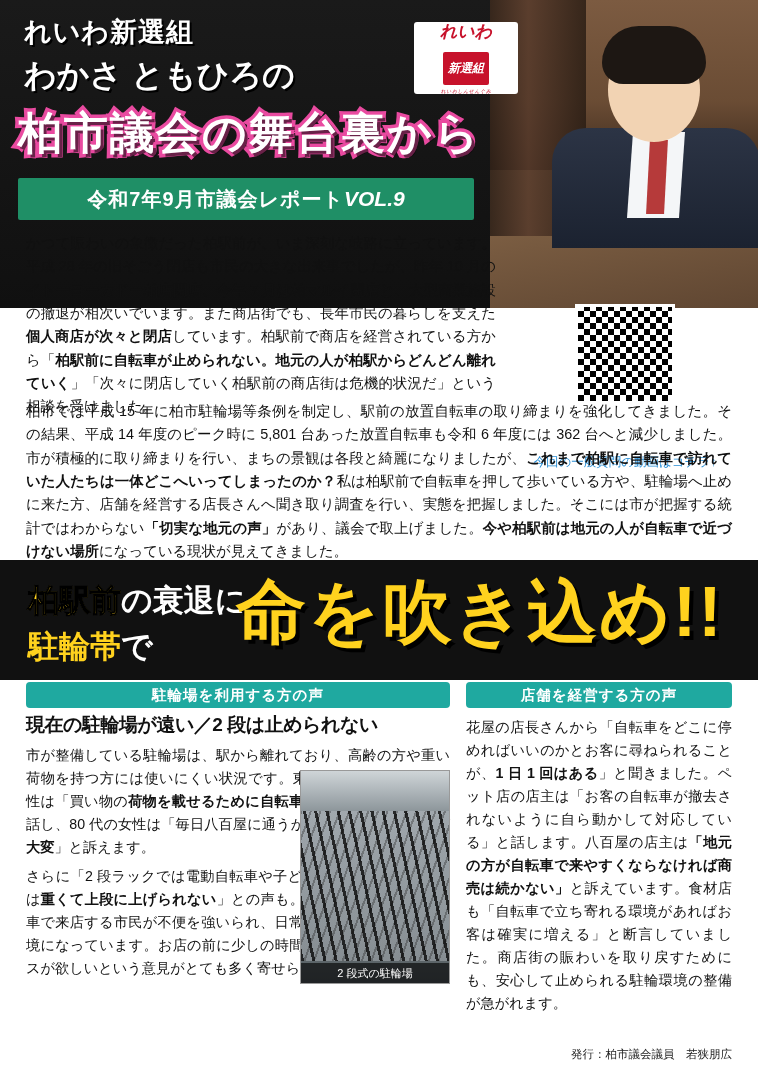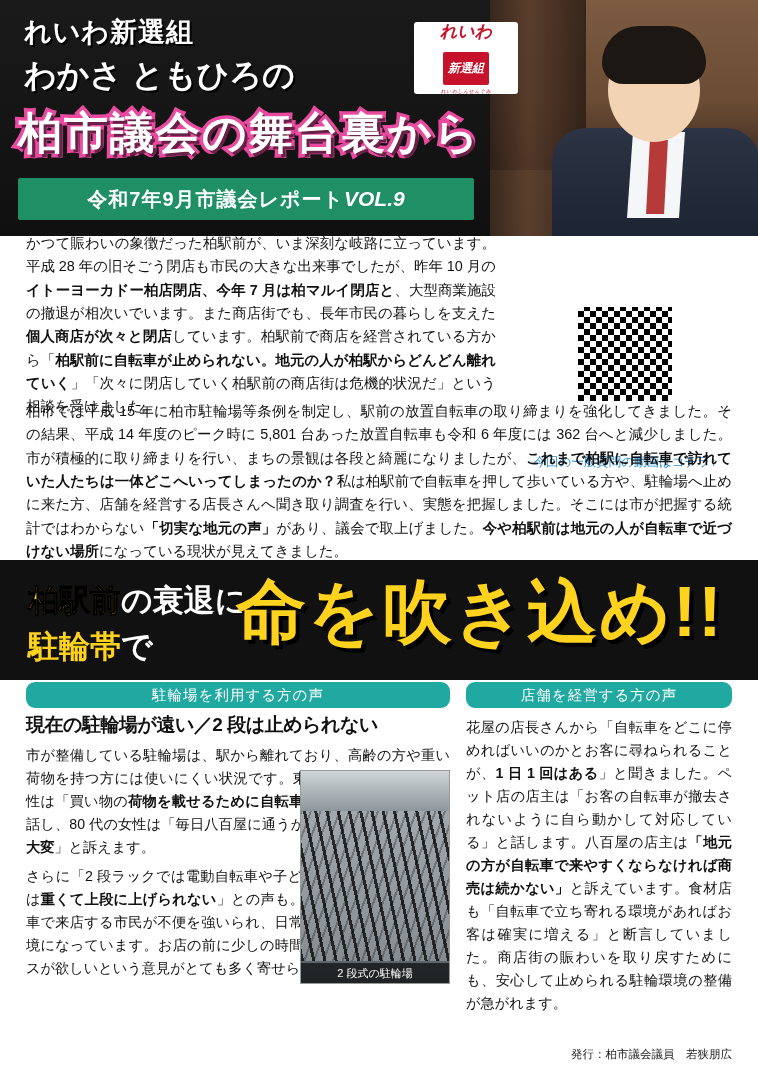--- a/index.html
+++ b/index.html
@@ -7,21 +7,21 @@
     width:758px;height:1070px;
     font-family:"Liberation Sans","DejaVu Sans",sans-serif;
     background:#ffffff;
     overflow:hidden;
     position:relative;
   }
   .page{position:relative;width:758px;height:1070px;background:#fff;}
 
   
   .header{
-    position:absolute;left:0;top:0;width:758px;height:236px;
+    position:absolute;left:0;top:0;width:758px;height:308px;
     background:linear-gradient(180deg,#1a1a1a 0%,#101010 100%);
     overflow:hidden;
   }
   .photo{
     position:absolute;right:0;top:0;width:268px;height:400px;
     background:
       radial-gradient(circle at 55% 22%, #f0cfae 0 46px, transparent 47px),
       linear-gradient(170deg,#6b4a36 0%,#8a6a4b 38%,#4a3425 100%);
   }
   .photo .wall{
@@ -130,23 +130,23 @@
     position:absolute;left:236px;top:6px;
     font-size:70px;font-weight:bold;color:#ffd21e;letter-spacing:2px;
     text-shadow:4px 4px 0 #000;
   }
 
   
   .bot{position:absolute;left:0;top:682px;width:758px;height:388px;}
   .bcol-l{position:absolute;left:26px;top:0;width:424px;}
   .bcol-r{position:absolute;left:466px;top:0;width:266px;}
   .sub-band{
-    height:26px;background:#1fa9a0;color:#fff;border-radius:9px;
+    height:26px;background:#1fa9a0;color:#fff;border-radius:4px;
     display:flex;align-items:center;justify-content:center;
-    font-size:14.5px;font-weight:normal;letter-spacing:1px;
+    font-size:14.5px;font-weight:bold;letter-spacing:1px;
   }
   .sub-h{
     margin-top:4px;font-size:19px;font-weight:bold;color:#111;letter-spacing:-.5px;
   }
   .bot-text{
     margin-top:6px;font-size:14.2px;line-height:1.62;color:#111;text-align:justify;
   }
   .bot-text-r{
     margin-top:8px;font-size:14.2px;line-height:1.62;color:#111;text-align:justify;
   }

